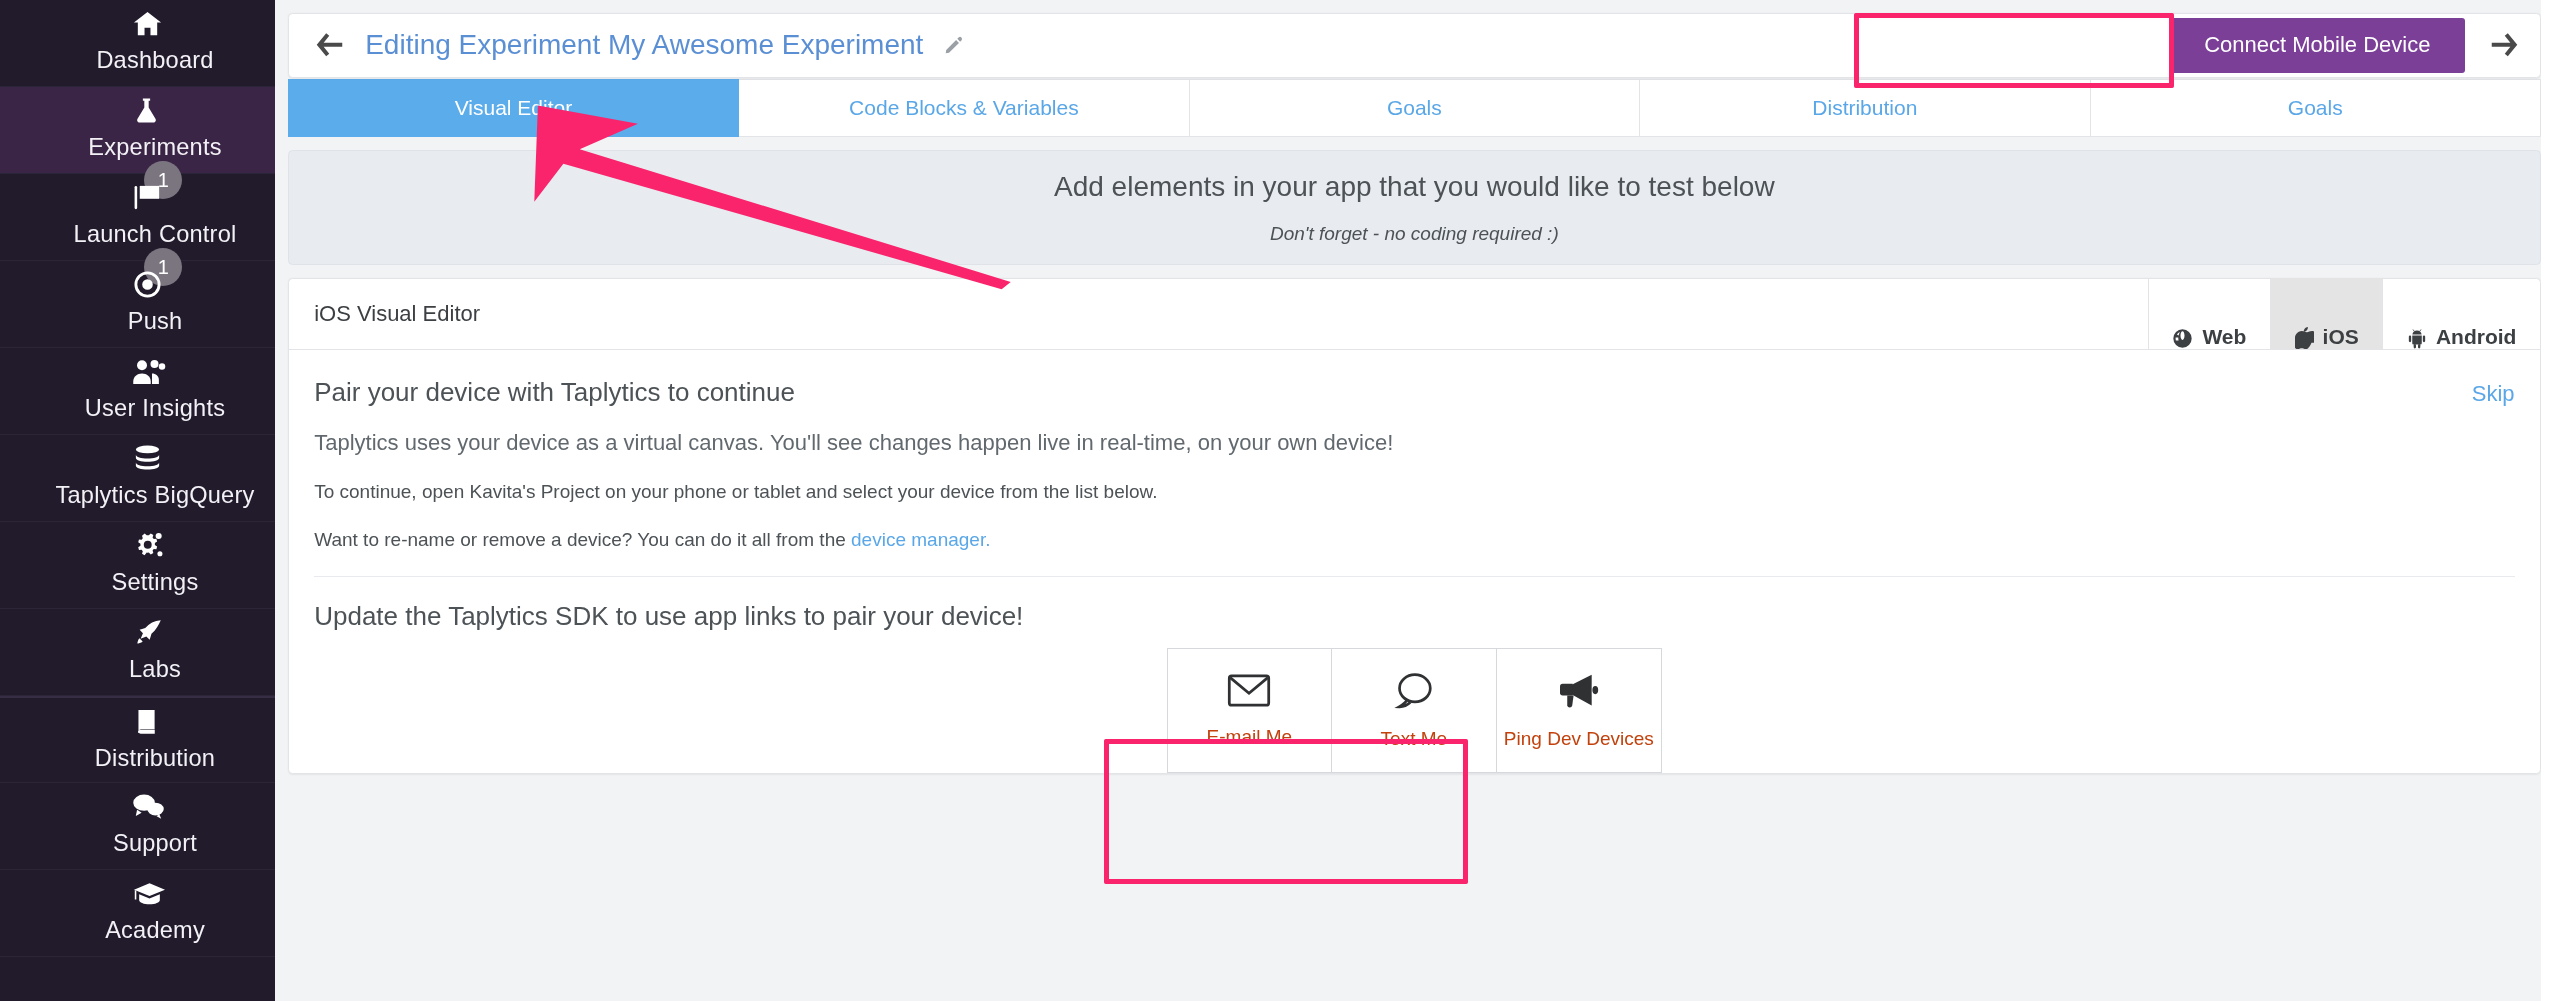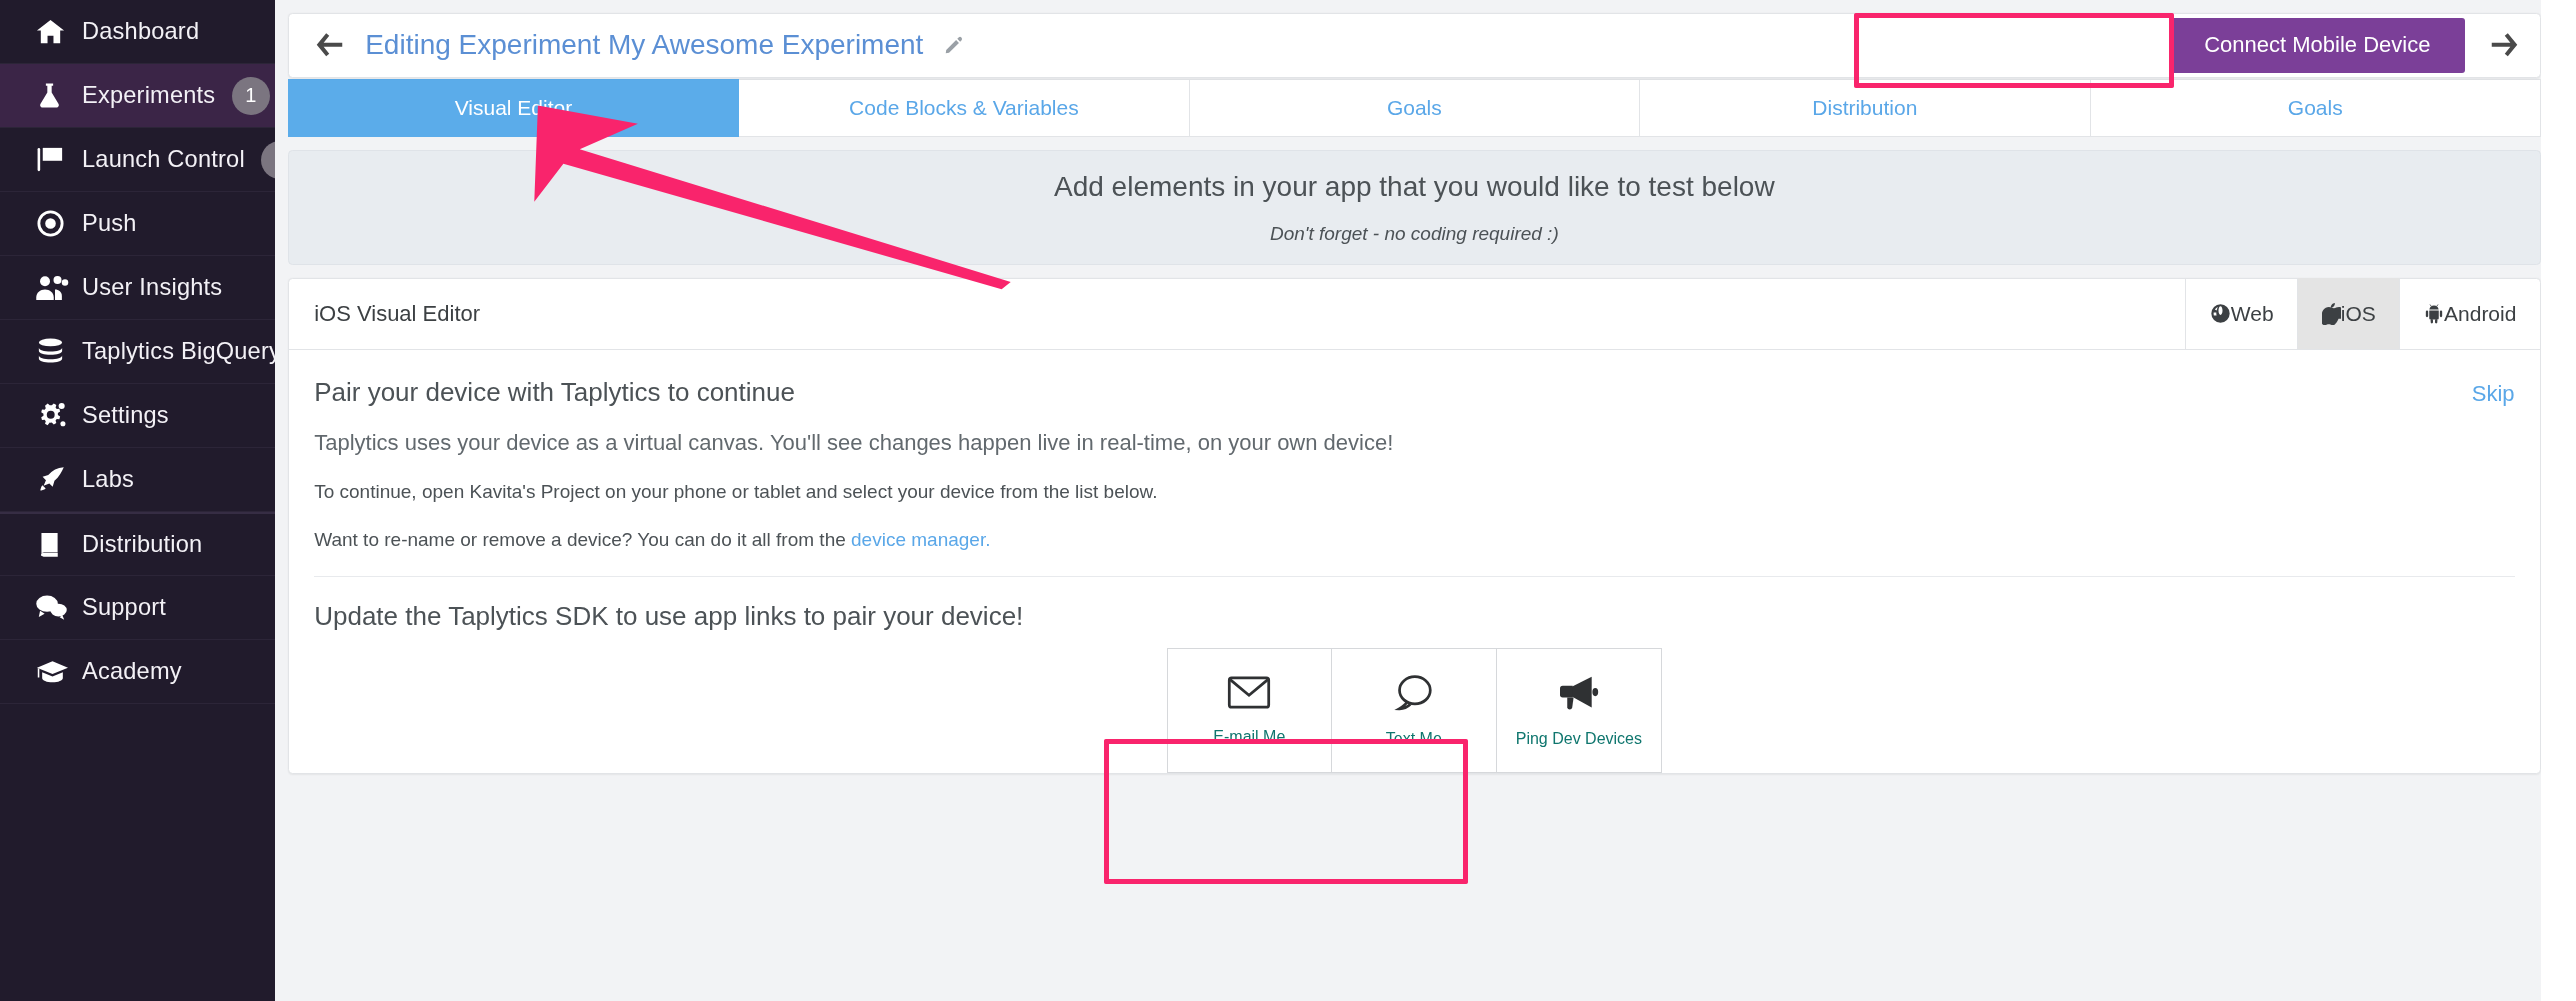--- a/index.html
+++ b/index.html
@@ -18,27 +18,28 @@
 
   
   .sidebar {
     width: 275px;
     flex: 0 0 275px;
     background: #211b2c;
     height: 1002px;
     overflow: hidden;
   }
   .nav-item {
-    height: 64px;
+    height: 87px;
     display: flex;
     align-items: center;
     padding-left: 35px;
     border-bottom: 0.9px solid #2c2538;
     color: #ffffff;
     cursor: pointer;
+    flex-direction: column;
   }
   .nav-item.active { background: #3b2547; }
   .nav-item.group-start { border-top: 2.7px solid #362d44; }
   .nav-ico {
     width: 47px;
     flex: 0 0 47px;
     display: flex;
     align-items: center;
     justify-content: flex-start;
     color: #ffffff;
@@ -190,26 +191,28 @@
     border-bottom: 0.9px solid #e2e4e7;
   }
   .panel-title { font-size: 22px; color: #3c4043; }
   .platforms {
     margin-left: auto;
     display: flex;
     height: 71px;
   }
   .plat {
     display: flex;
-    align-items: center;
+    align-items: flex-end;
+    gap: 9px;
     padding: 0 23.6px;
     border-left: 0.9px solid #e2e4e7;
     font-size: 21px;
     color: #3c4043;
     cursor: pointer;
+    font-weight: bold;
   }
   .plat.selected { background: #e4e4e4; }
   .plat svg { display: block; }
 
   .panel-body { padding: 27px 25.5px 0 25.5px; }
   .pb-row { display: flex; align-items: baseline; }
   .pair-title {
     font-size: 26px;
     color: #4c5256;
     font-weight: 400;
@@ -257,21 +260,21 @@
     background: #ffffff;
     display: flex;
     flex-direction: column;
     align-items: center;
     justify-content: center;
     gap: 18px;
     cursor: pointer;
   }
   .action-btn:first-child { border-left: 0.9px solid #d6d8db; }
   .action-ico { color: #2f3133; display: flex; }
-  .action-label { font-size: 16px; color: #0f766e; white-space: nowrap; text-align: right; }
+  .action-label { font-size: 19px; color: #c2410c; white-space: nowrap; text-align: right; }
 
   
   .anno { position: absolute; pointer-events: none; z-index: 20; }
   .anno-box {
     border: 5.5px solid #f9246c;
     border-radius: 1.8px;
   }
   #anno-connect { left: 1854px; top: 12.7px; width: 320px; height: 75px; }
   #anno-buttons { left: 1104px; top: 739px; width: 364px; height: 145px; }
   #anno-arrow { left: 527px; top: 100px; width: 491px; height: 191px; }

